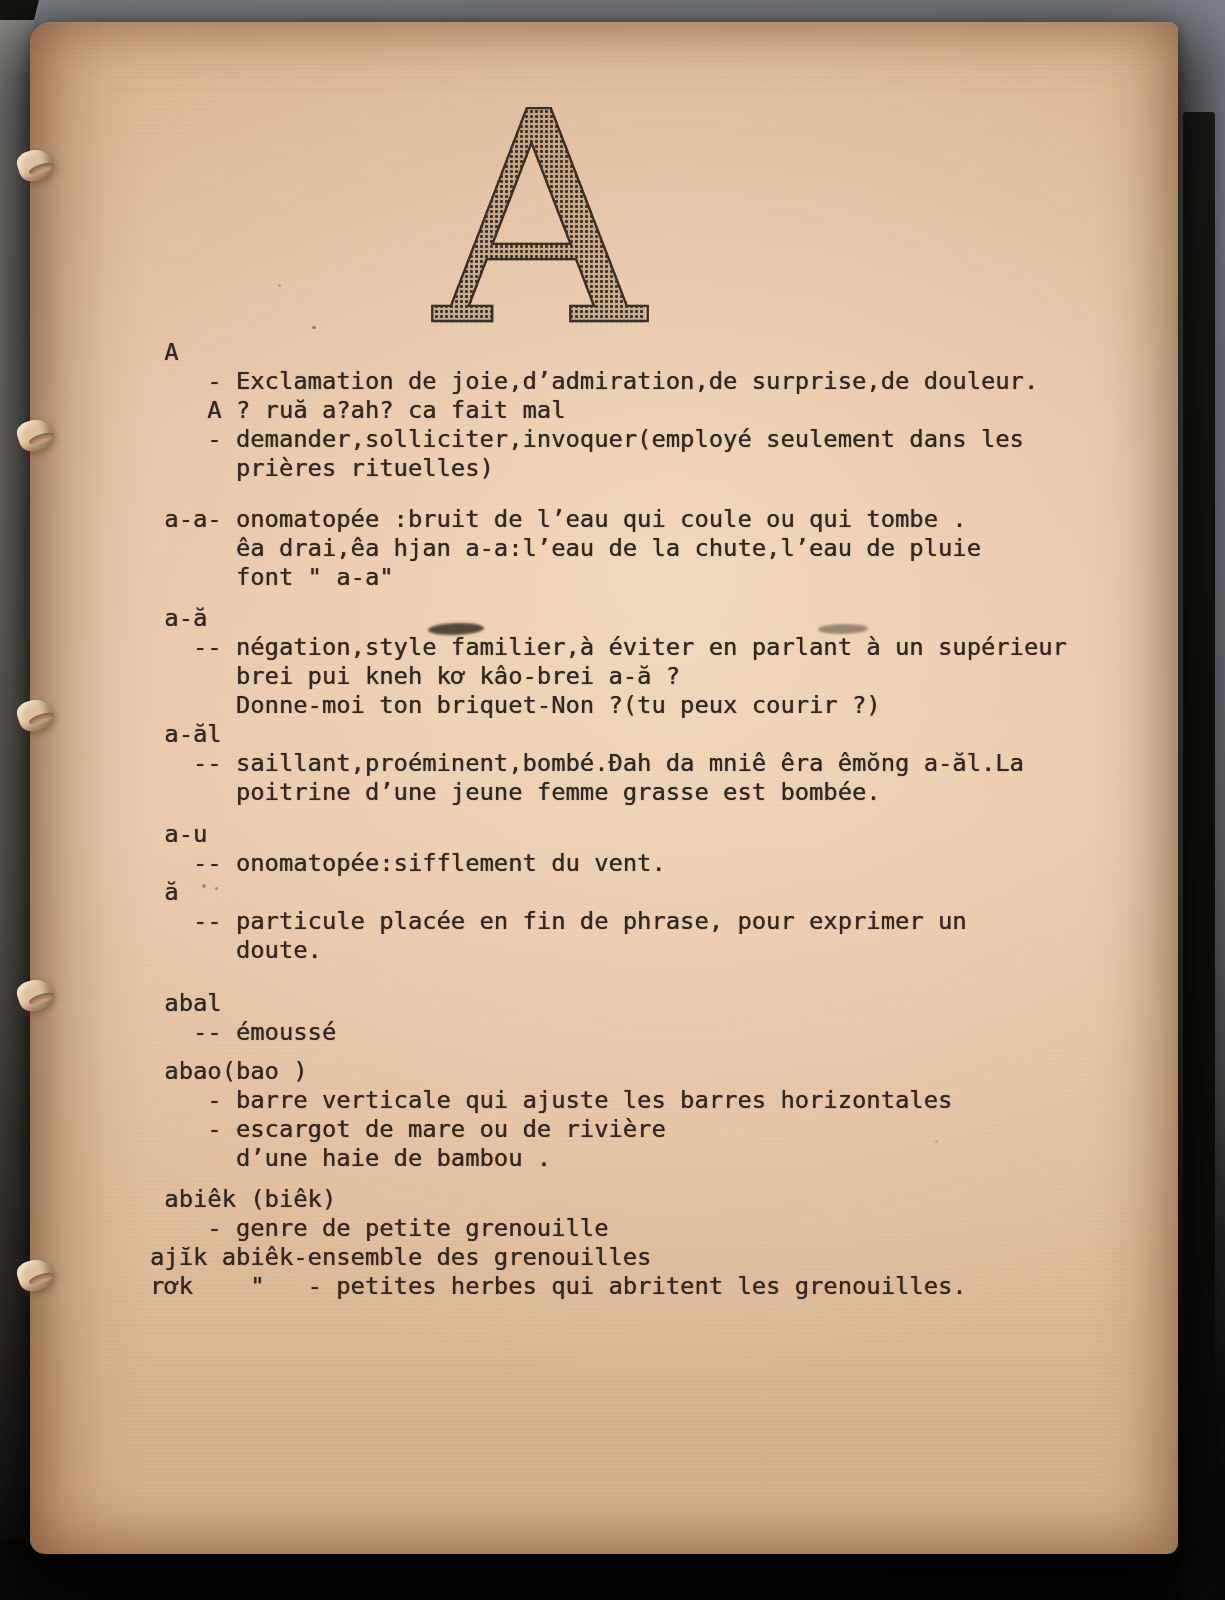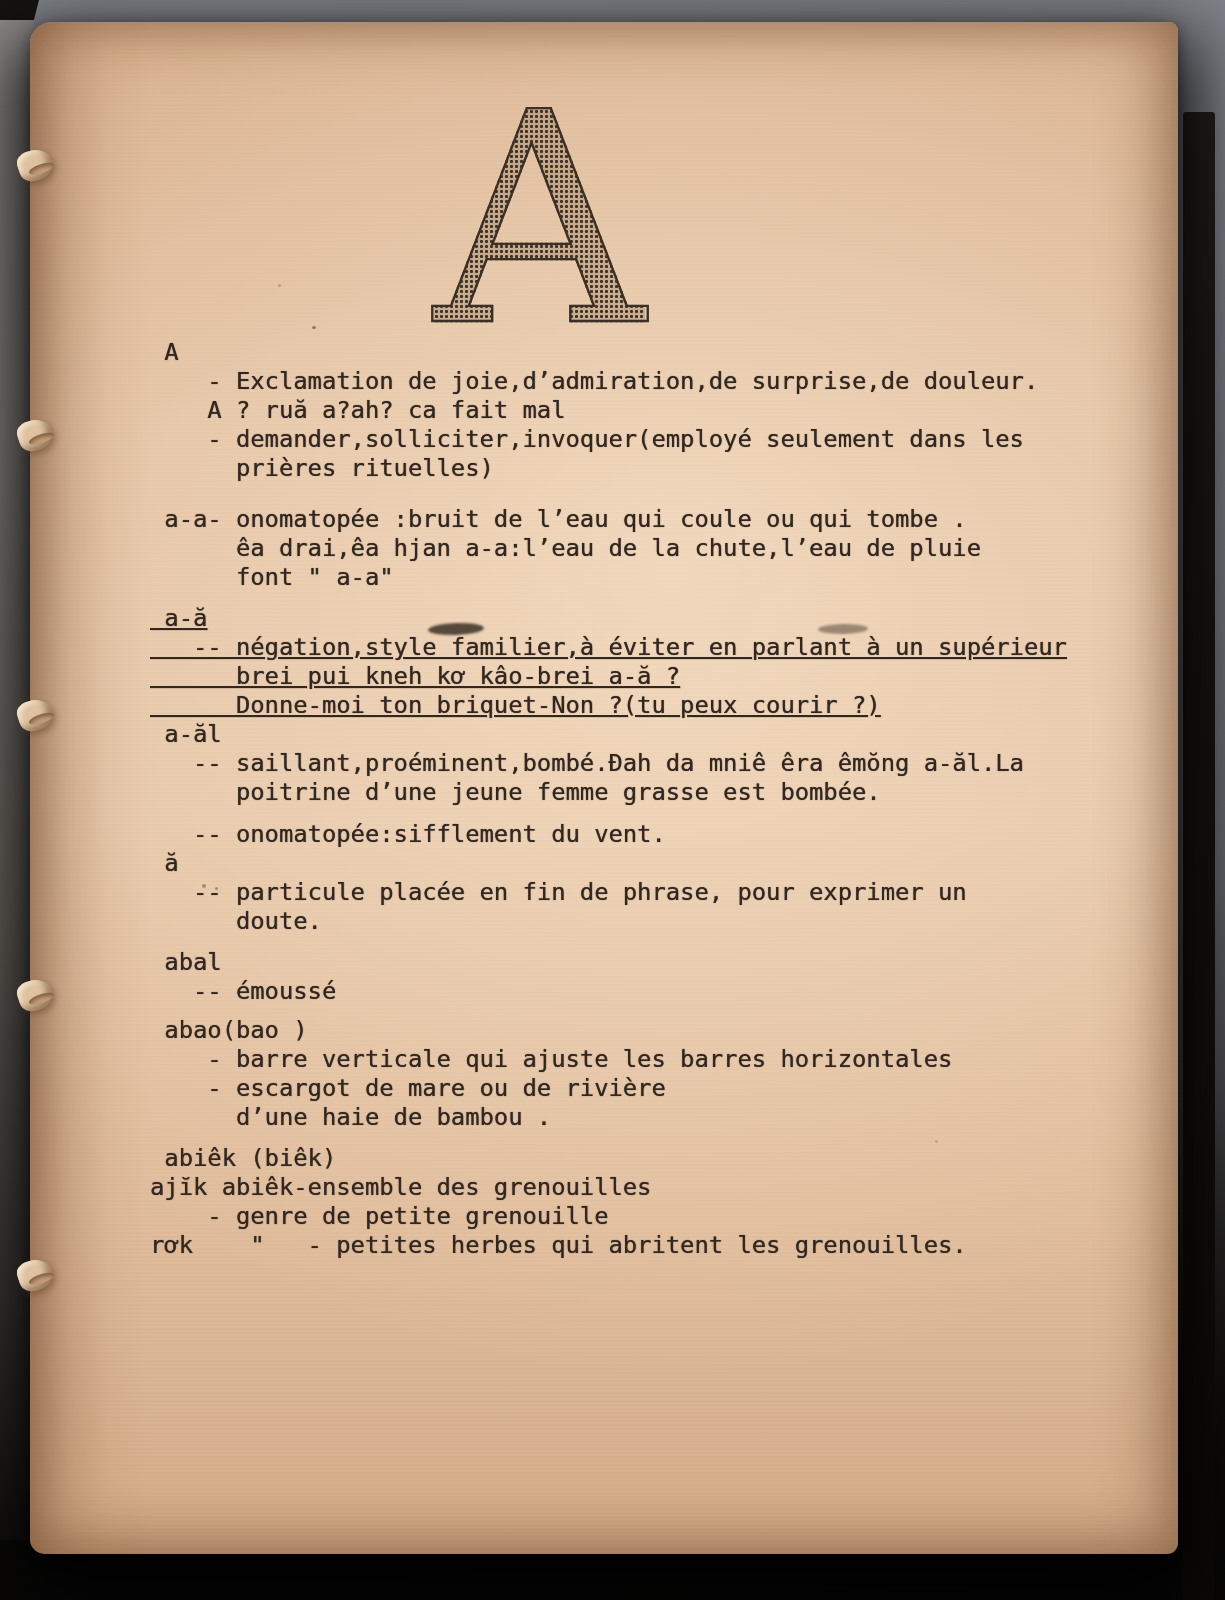--- a/index.html
+++ b/index.html
@@ -102,53 +102,54 @@
           <div class="entry-line">    - Exclamation de joie,d’admiration,de surprise,de douleur.</div>
           <div class="entry-line">    A ? ruă a?ah? ca fait mal</div>
           <div class="entry-line">    - demander,solliciter,invoquer(employé seulement dans les</div>
           <div class="entry-line">      prières rituelles)</div>
         </div>
         <div style="margin-top: 22px;">
           <div class="entry-line"> a-a- onomatopée :bruit de l’eau qui coule ou qui tombe .</div>
           <div class="entry-line">      êa drai,êa hjan a-a:l’eau de la chute,l’eau de pluie</div>
           <div class="entry-line">      font " a-a"</div>
         </div>
-        <div style="margin-top: 12px; text-decoration: underline;">
+        <div style="margin-top: 12px;">
           <div class="entry-line"> a-ă</div>
           <div class="entry-line">   -- négation,style familier,à éviter en parlant à un supérieur</div>
           <div class="entry-line">      brei pui kneh kơ kâo-brei a-ă ?</div>
           <div class="entry-line">      Donne-moi ton briquet-Non ?(tu peux courir ?)</div>
         </div>
         <div style="">
           <div class="entry-line"> a-ăl</div>
           <div class="entry-line">   -- saillant,proéminent,bombé.Đah da mniê êra êmŏng a-ăl.La</div>
           <div class="entry-line">      poitrine d’une jeune femme grasse est bombée.</div>
         </div>
         <div style="margin-top: 13px;">
+          <div class="entry-line"> a-u</div>
           <div class="entry-line">   -- onomatopée:sifflement du vent.</div>
         </div>
         <div style="margin-top: 0px;">
           <div class="entry-line"> ă</div>
           <div class="entry-line">   -- particule placée en fin de phrase, pour exprimer un</div>
           <div class="entry-line">      doute.</div>
         </div>
-        <div style="margin-top: 12px;">
+        <div style="margin-top: 24px;">
           <div class="entry-line"> abal</div>
           <div class="entry-line">   -- émoussé</div>
         </div>
         <div style="margin-top: 10px;">
           <div class="entry-line"> abao(bao )</div>
           <div class="entry-line">    - barre verticale qui ajuste les barres horizontales</div>
           <div class="entry-line">    - escargot de mare ou de rivière</div>
           <div class="entry-line">      d’une haie de bambou .</div>
         </div>
         <div style="margin-top: 12px;">
           <div class="entry-line"> abiêk (biêk)</div>
+          <div class="entry-line">    - genre de petite grenouille</div>
           <div class="entry-line">ajĭk abiêk-ensemble des grenouilles</div>
-          <div class="entry-line">    - genre de petite grenouille</div>
           <div class="entry-line">rơk    "   - petites herbes qui abritent les grenouilles.</div>
         </div>
       </div>
 
     <div class="smudge smudge-1"></div>
     <div class="smudge smudge-2"></div>
     <div class="dot-artifact dot-a1"></div>
     <div class="dot-artifact dot-a2"></div>
     <div class="speck speck-1"></div>
     <div class="speck speck-2"></div>

